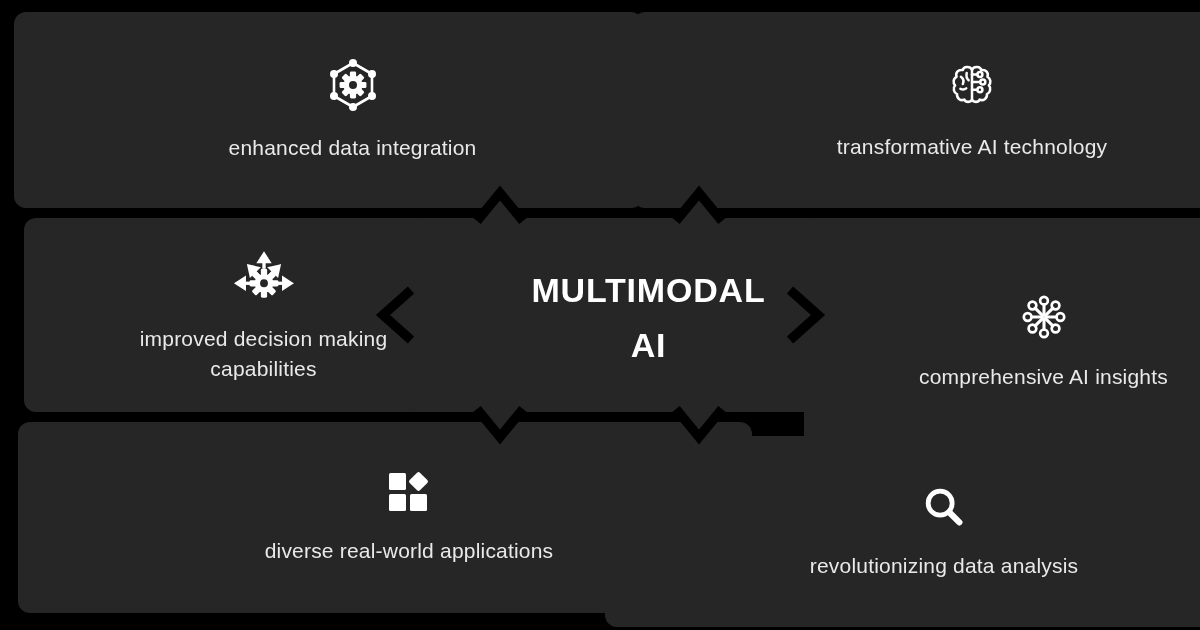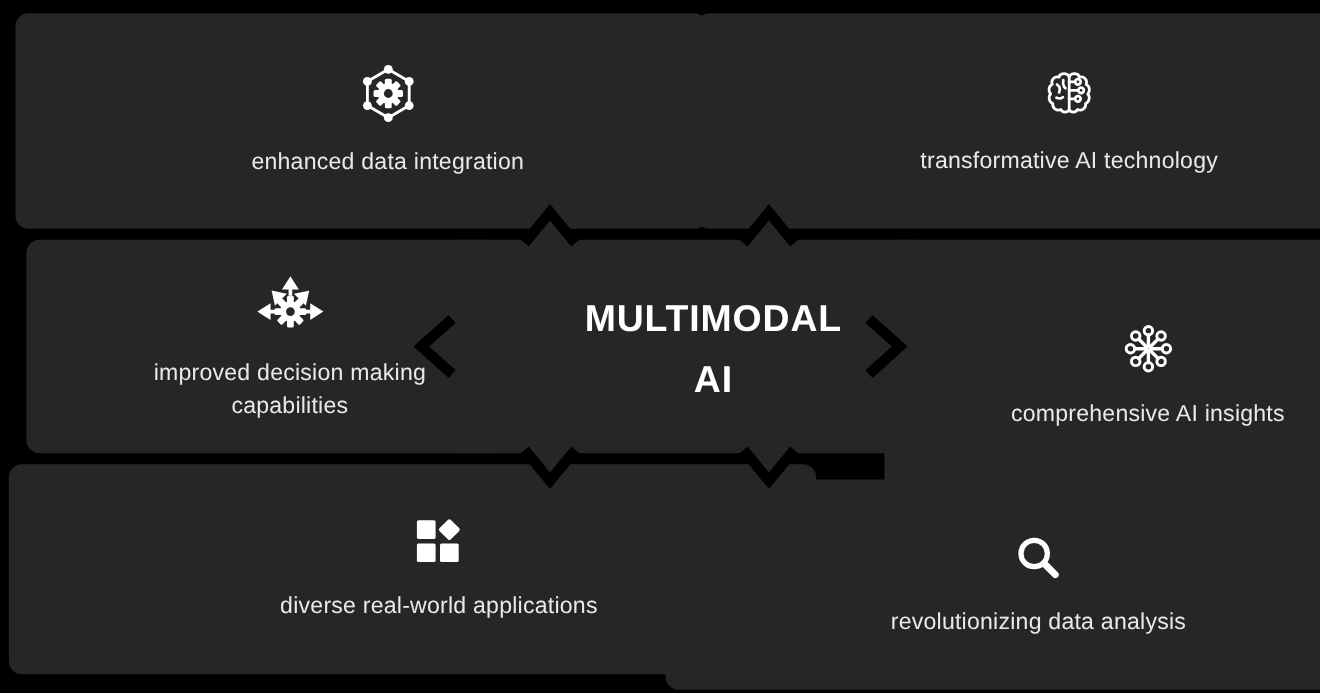--- a/index.html
+++ b/index.html
@@ -11,21 +11,21 @@
     position:absolute;background:#262626;border-radius:12px;
     display:flex;flex-direction:column;align-items:center;justify-content:center;
     text-align:center;
     padding-left:48px;
   }
   .card-a{left:14px;top:12px;width:581px;height:196px;}
   .card-b{left:605px;top:12px;width:582px;height:196px;margin-left:28px;}
   .card-c{left:14px;top:218px;width:383px;height:194px;margin-left:10px;}
   .card-d{left:408px;top:218px;width:385px;height:194px;}
   .card-e{left:804px;top:218px;width:383px;height:248px;}
-  .card-f{left:8px;top:422px;width:686px;height:191px;}
+  .card-f{left:18px;top:422px;width:686px;height:191px;}
   .card-g{left:605px;top:436px;width:582px;height:191px;}
   .icon{flex:0 0 auto;line-height:0;}
   .label{
     margin-top:20px;color:#e9e9e9;font-size:21px;font-weight:400;
     letter-spacing:0.2px;line-height:30px;max-width:330px;
   }
   .card-c .label{max-width:300px;}
   .title{
     color:#ffffff;font-weight:bold;font-size:34px;letter-spacing:0.8px;
     line-height:49px;margin-top:6px;

